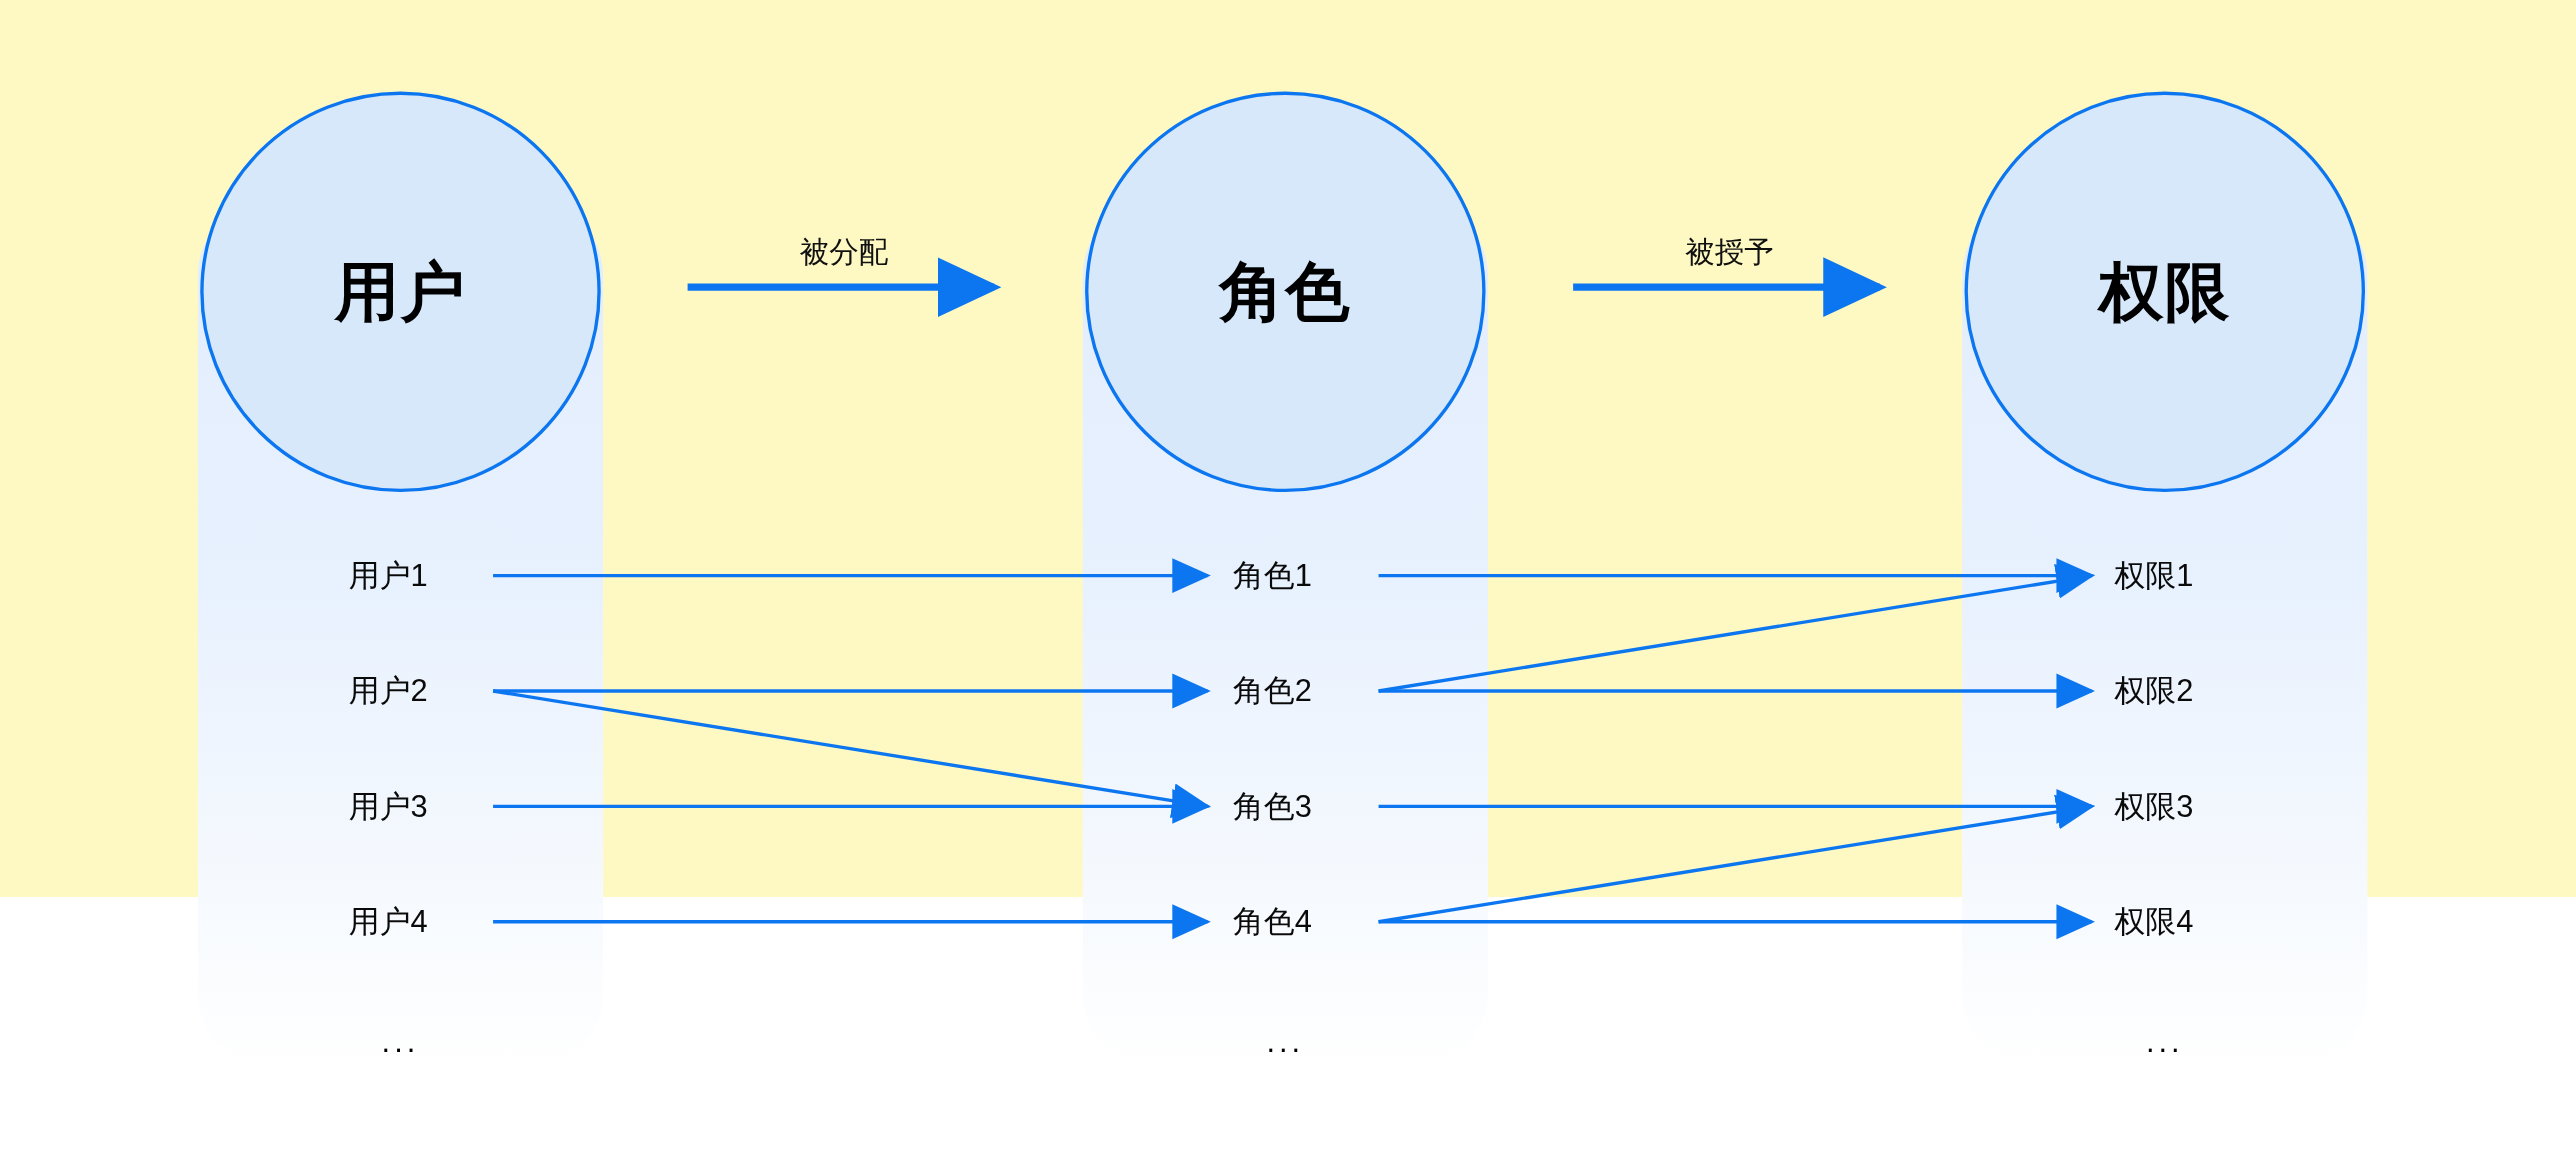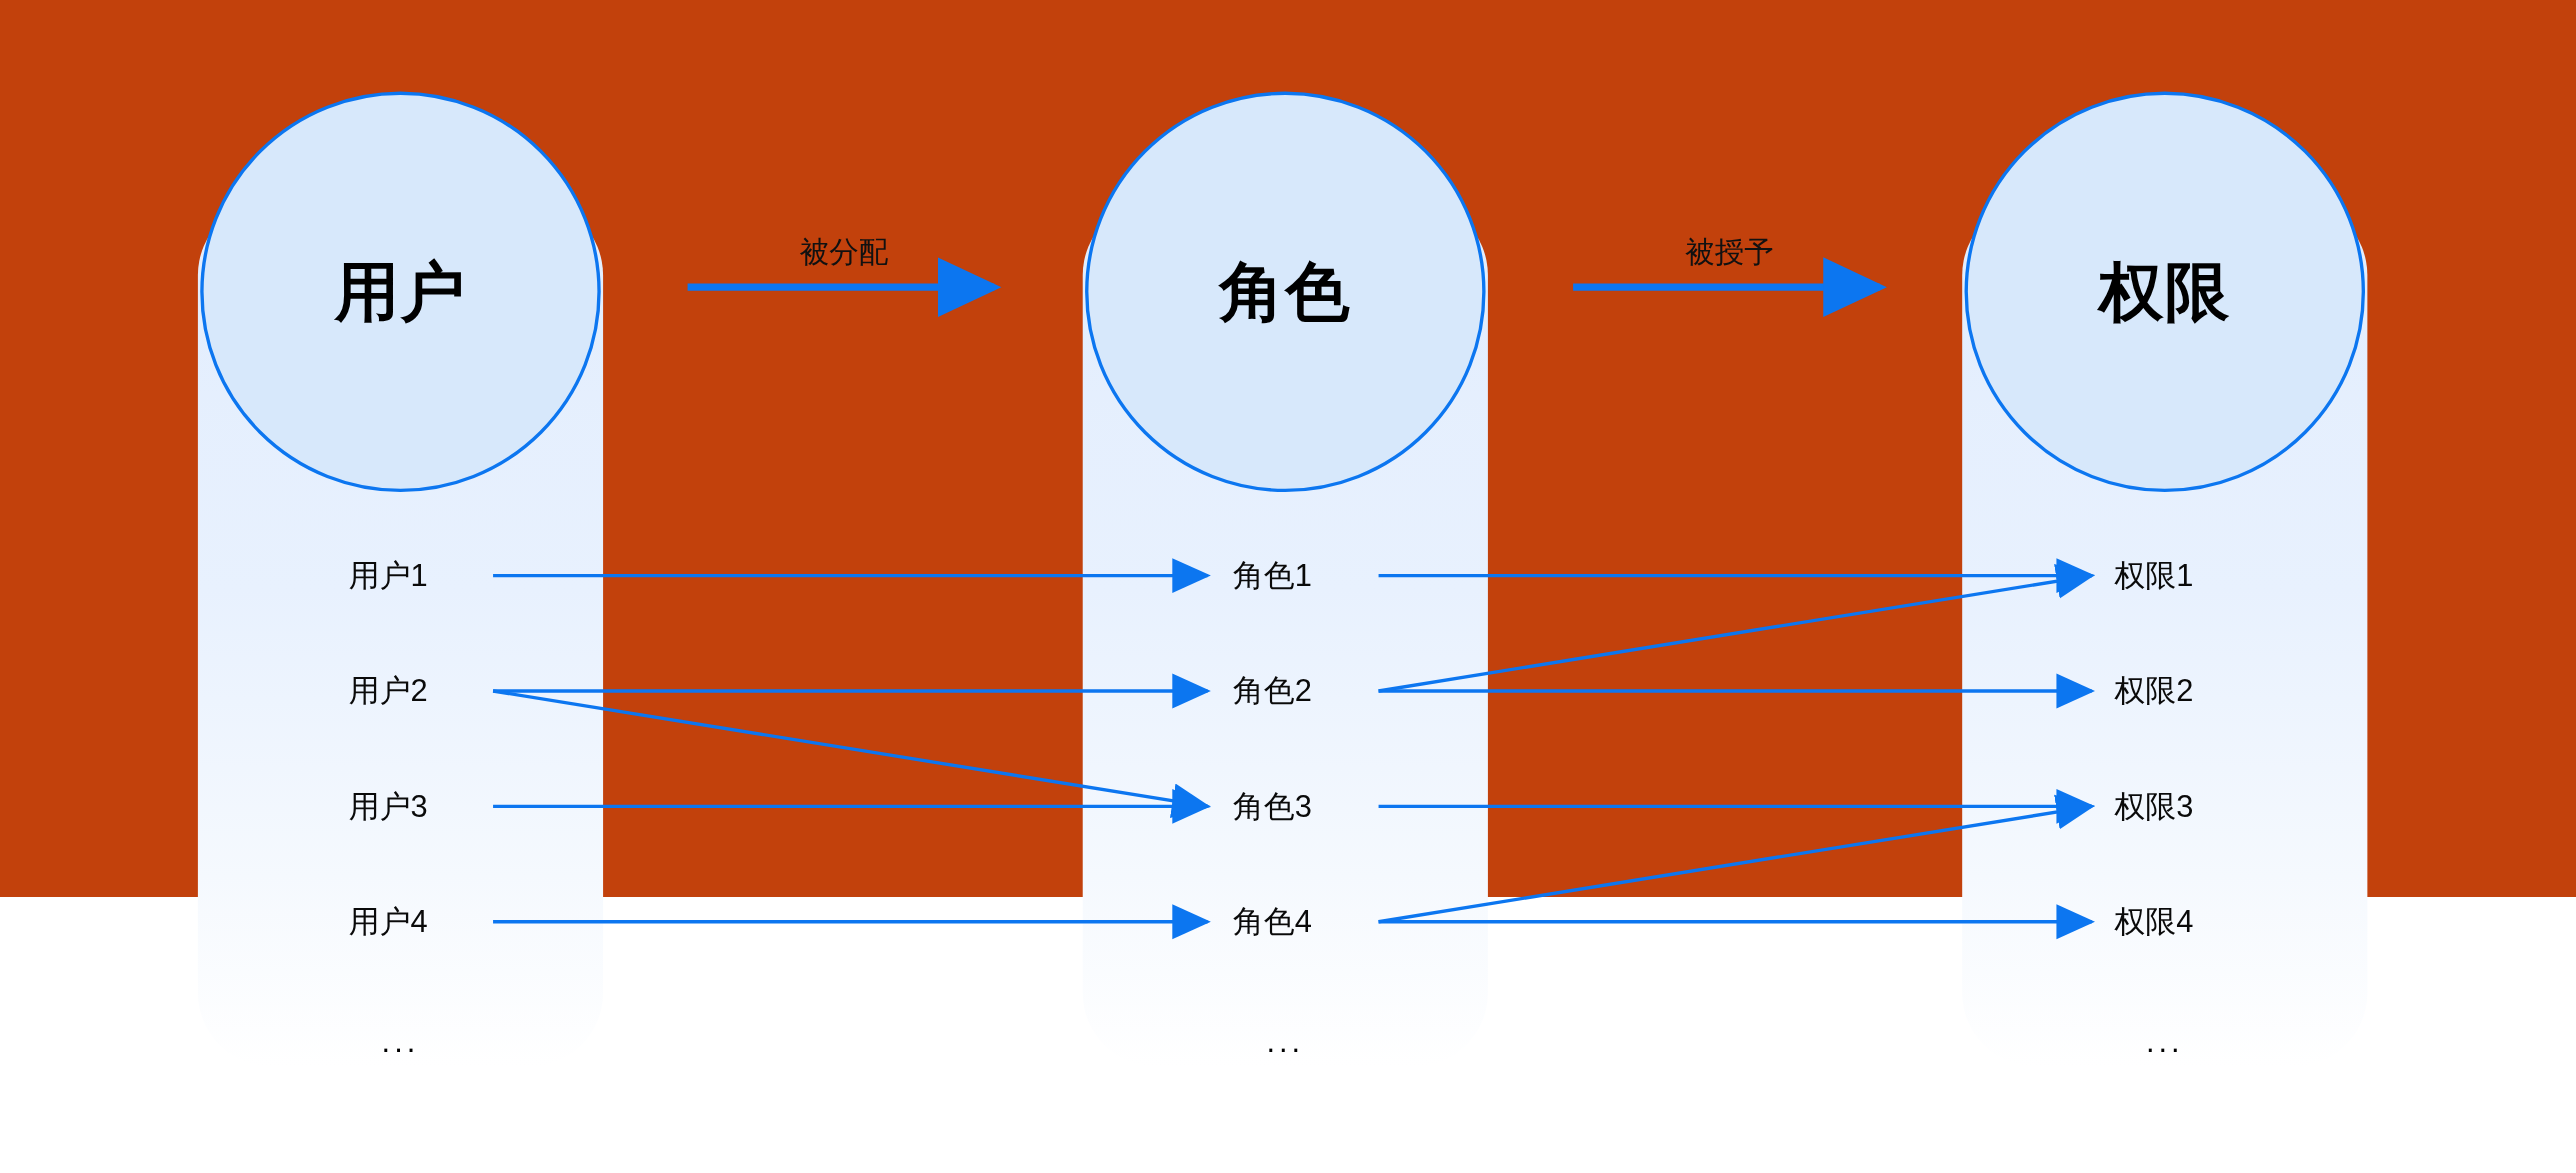--- a/index.html
+++ b/index.html
@@ -10,21 +10,21 @@
   body {
     width: 2576px;
     height: 1174px;
     font-family: "Liberation Sans", "DejaVu Sans", sans-serif;
     overflow: hidden;
   }
   #stage {
     position: relative;
     width: 2576px;
     height: 897px;
-    background: #c2410c;
+    background: #fef9c3;
   }
   #diagram-svg {
     position: absolute;
     left: 0;
     top: 0;
     width: 2576px;
     height: 1174px;
   }
   .col-title {
     font-weight: 700;

